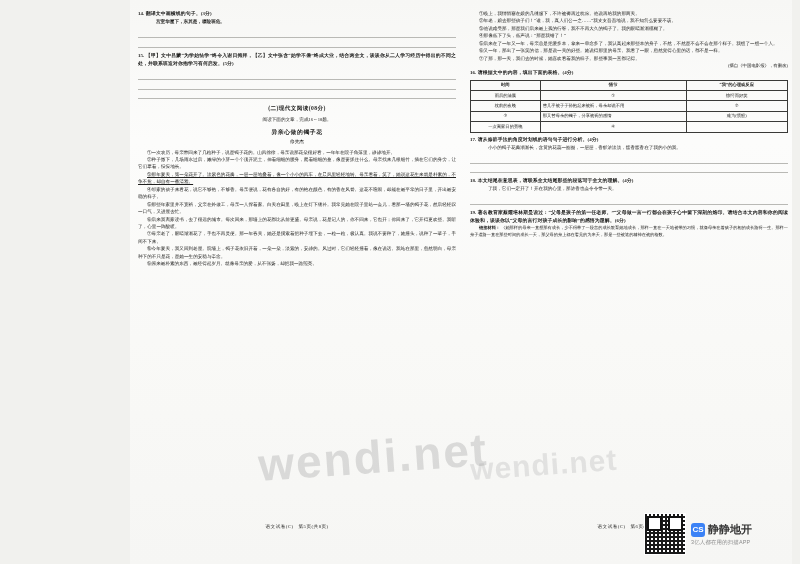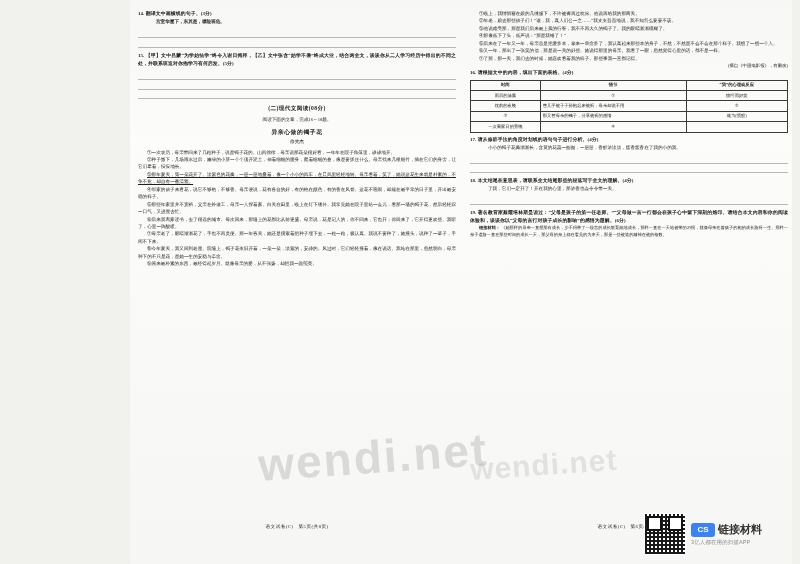--- a/index.html
+++ b/index.html
@@ -167,21 +167,21 @@
   .badge .txt { line-height: 1.25; }
   .badge .t1 {
     display: flex; align-items: center; gap: 3px;
     font-family: "Liberation Sans", sans-serif;
     font-size: 11px;
     font-weight: bold;
     color: #333;
   }
   .badge .cslogo {
     display: inline-block;
-    width: 24px; height: 14px;
+    width: 14px; height: 14px;
     border-radius: 3px;
     background: #3b82f6;
     color: #fff;
     font-size: 8px;
     font-weight: bold;
     text-align: center;
     line-height: 14px;
     font-family: "Liberation Sans", sans-serif;
   }
   .badge .t2 {
@@ -346,18 +346,18 @@
   </div>
 
   <div class="wm">wendi.net</div>
   <div class="wm2">wendi.net</div>
 
   <div class="badge">
     <div class="qr"></div>
     <div class="txt">
       <div class="t1">
         <span class="cslogo">CS</span>
-        <span>链接材料</span>
+        <span>静静地开</span>
       </div>
       <div class="t2">3亿人都在用的扫描APP</div>
     </div>
   </div>
 </div>
 
 </body></html>

